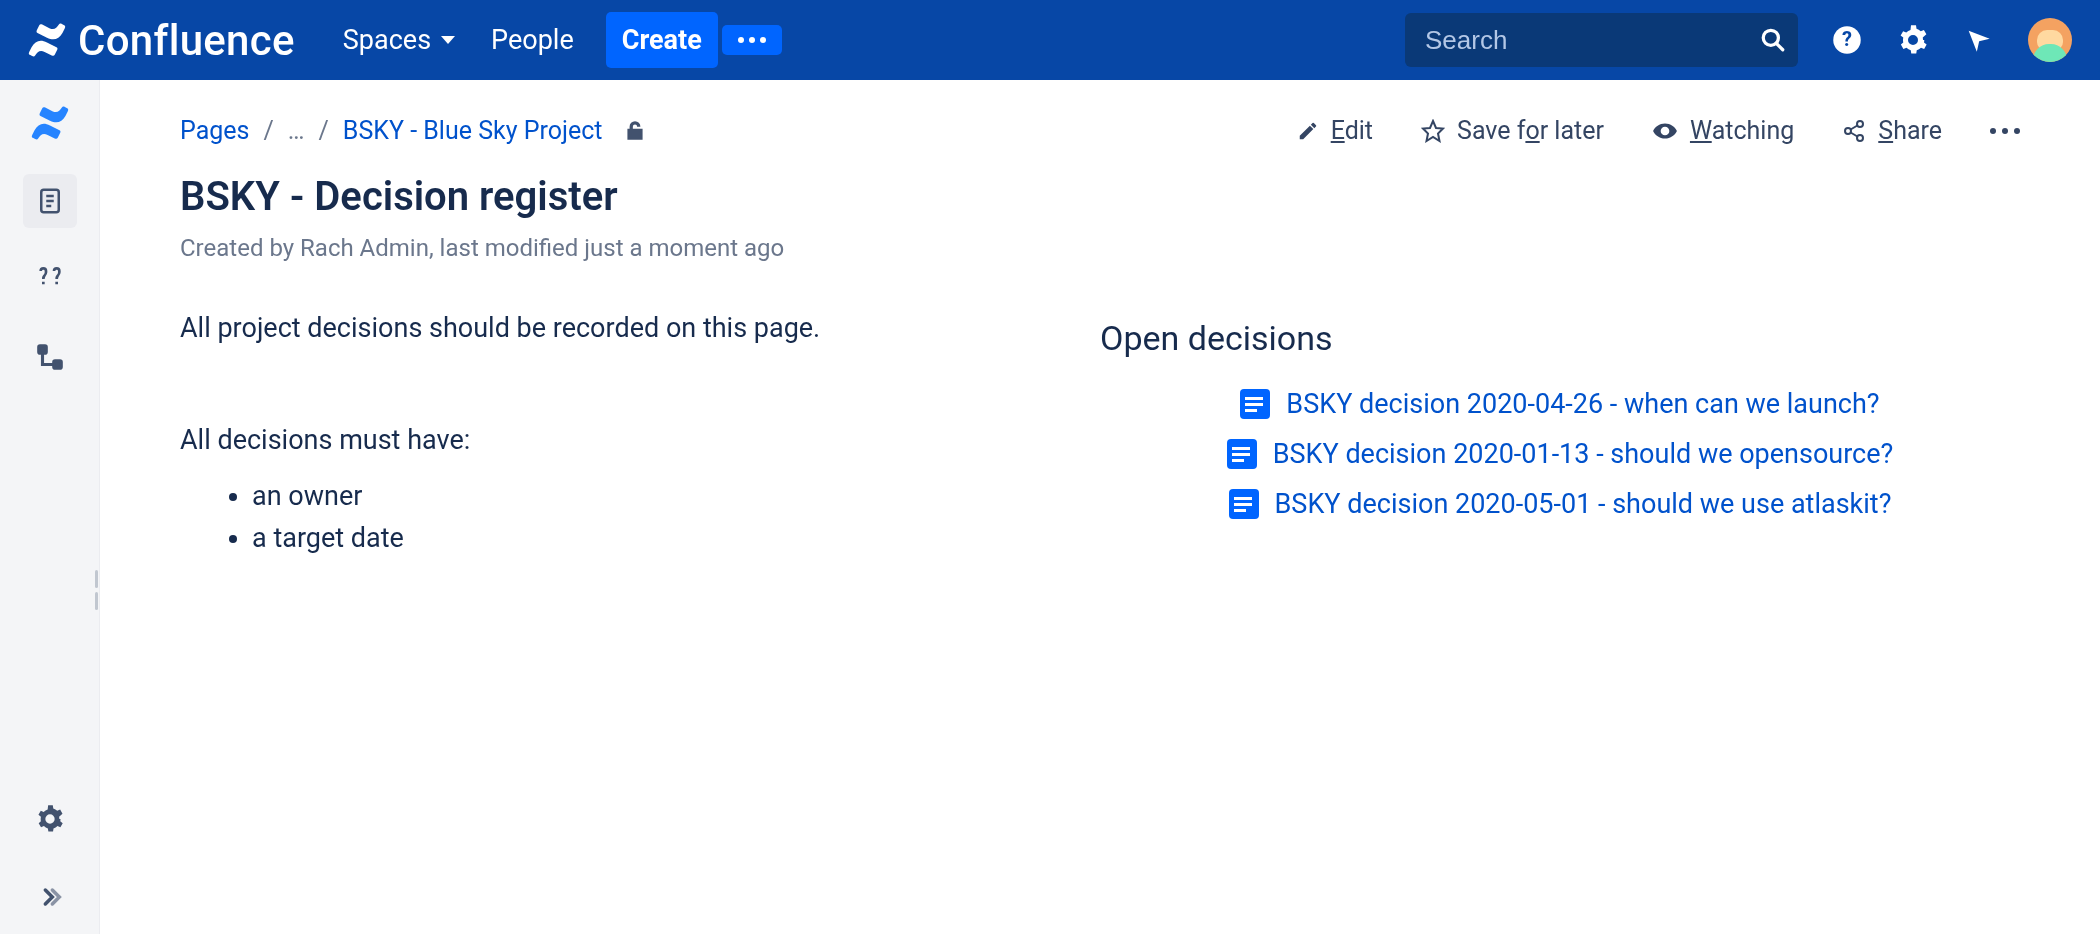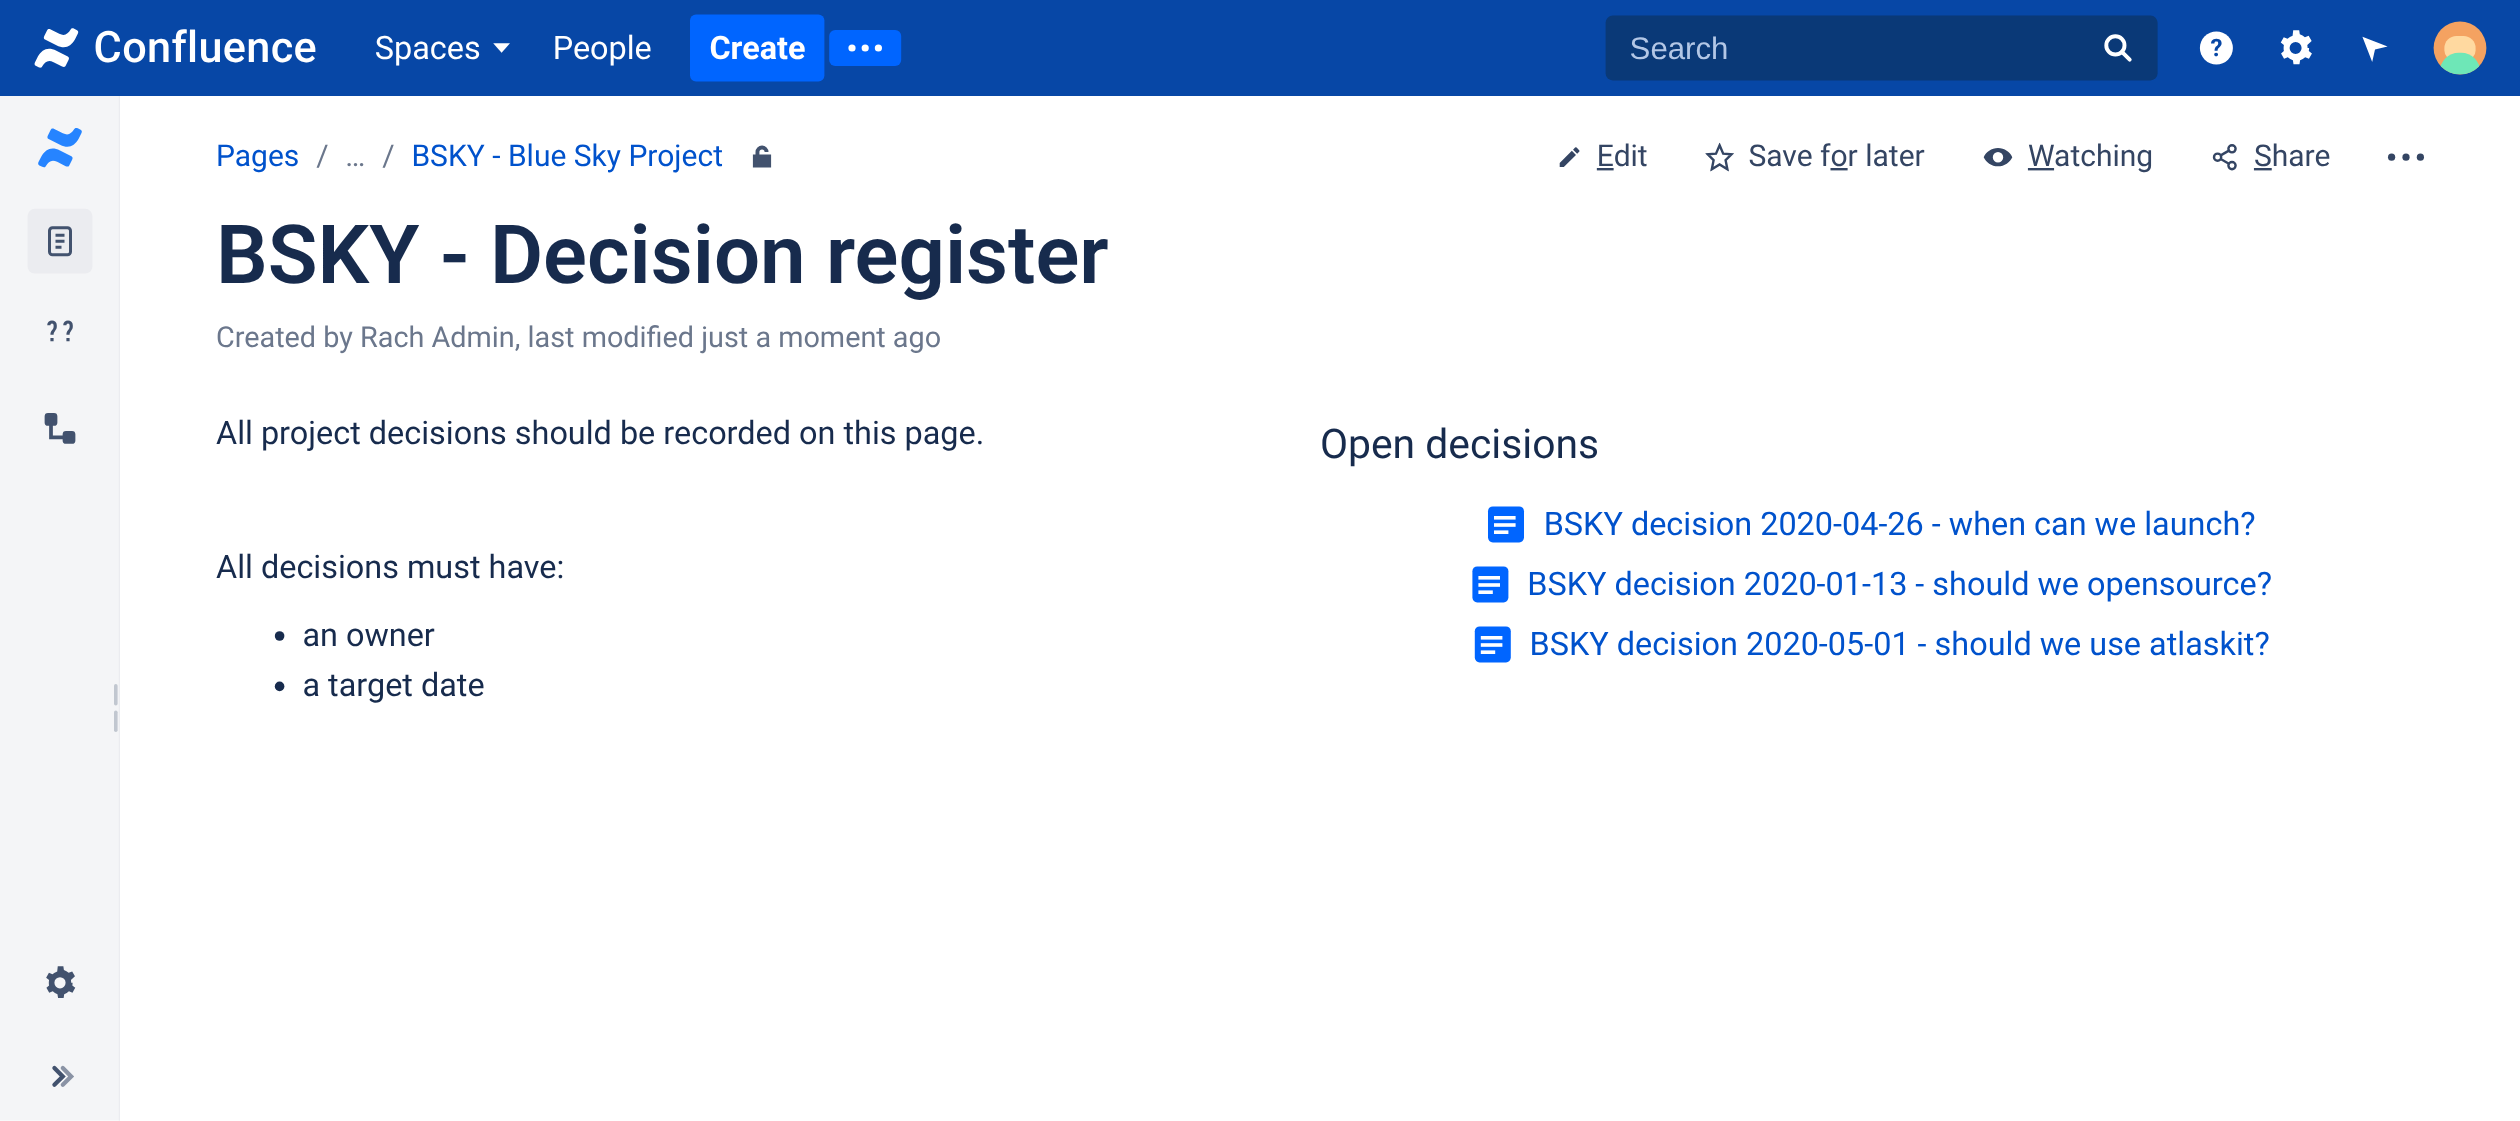--- a/index.html
+++ b/index.html
@@ -21,21 +21,21 @@
     padding: 0 28px;
     color: #fff;
   }
   .logo {
     display: flex;
     align-items: center;
     gap: 12px;
     margin-right: 30px;
   }
   .logo-text {
-    font-size: 36px;
+    font-size: 42px;
     font-weight: 500;
     letter-spacing: 0.3px;
   }
   .nav-item {
     display: flex;
     align-items: center;
     gap: 10px;
     padding: 10px 18px;
     font-size: 27px;
     font-weight: 400;
@@ -66,21 +66,21 @@
     cursor: pointer;
   }
   .dots-h { display: flex; gap: 5px; }
   .dots-h span { width: 6px; height: 6px; background: #fff; border-radius: 50%; }
   .nav-spacer { flex: 1; }
   .feedback { font-size: 27px; padding: 10px 22px; cursor: pointer; }
   .search-box {
     background: #0A3977;
     border-radius: 6px;
     height: 54px;
-    width: 460px;
+    width: 393px;
     display: flex;
     align-items: center;
     padding: 0 20px;
     margin-left: 10px;
   }
   .search-box input {
     flex: 1;
     background: transparent;
     border: none;
     outline: none;
@@ -186,21 +186,21 @@
     color: #344563;
   }
   .page-action {
     display: flex; align-items: center; gap: 12px; cursor: pointer;
   }
   .page-action .u { text-decoration: underline; }
   .more-dots { display: flex; gap: 6px; cursor: pointer; }
   .more-dots span { width: 6px; height: 6px; background: #344563; border-radius: 50%; }
 
   .page-title {
-    font-size: 68px;
+    font-size: 40px;
     font-weight: 600;
     color: #172B4D;
     margin-top: 28px;
     margin-bottom: 14px;
   }
   .byline {
     font-size: 24px;
     color: #6B778C;
     margin-bottom: 50px;
   }

